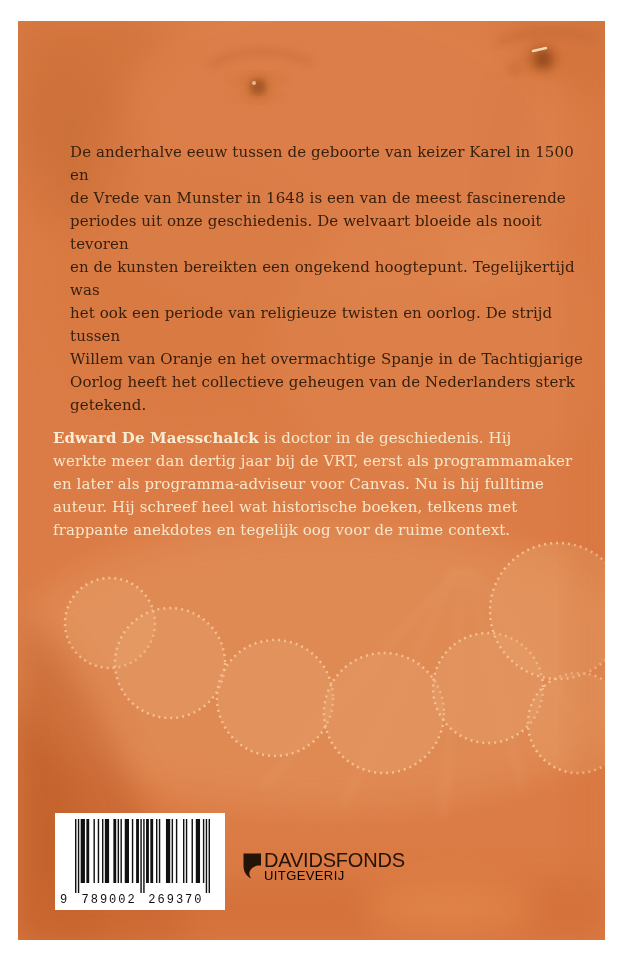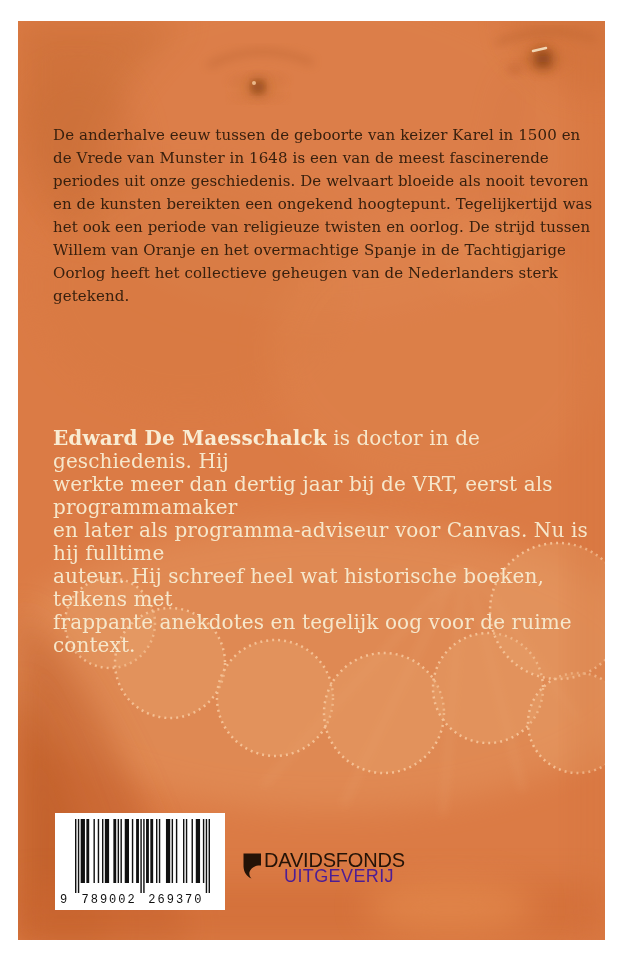--- a/index.html
+++ b/index.html
@@ -3,36 +3,36 @@
 <meta charset="utf-8">
 <style>
   html,body{margin:0;padding:0;background:#ffffff;}
   .page{position:relative;width:624px;height:960px;background:#ffffff;overflow:hidden;
         font-family:"DejaVu Serif","Liberation Serif",serif;}
   .cover{position:absolute;left:18px;top:21px;width:587px;height:919px;background:#db7b45;overflow:hidden;}
   .art{position:absolute;left:0;top:0;width:587px;height:919px;display:block;}
 
   .synopsis{position:absolute;left:35px;top:80px;width:552px;white-space:pre-line;
             font-size:15px;line-height:23px;color:#38200e;letter-spacing:.1px;}
-  .synopsis .para{margin:0;}
+  .synopsis .para{margin:17px;}
   .synopsis i{font-style:italic;}
 
   .author{position:absolute;left:35px;top:406px;width:552px;white-space:pre-line;
-          font-size:20px;line-height:23px;color:#f6e7cb;letter-spacing:.1px;}
+          font-size:15px;line-height:23px;color:#f6e7cb;letter-spacing:.1px;}
   .author b{font-weight:700;color:#f9ecd3;}
 
   .barcode{position:absolute;left:37px;top:792px;width:170px;height:97px;background:#ffffff;}
   .barcode svg{display:block;}
 
   .publisher{position:absolute;left:225px;top:831px;display:flex;align-items:flex-start;
              font-family:"Liberation Sans",sans-serif;color:#241307;}
   .pglyph{flex:0 0 auto;margin-top:1px;}
   .pcol{margin-left:2px;}
   .pname{font-size:20px;line-height:17px;font-weight:400;letter-spacing:-.2px;color:#241307;}
-  .psub{font-size:18px;line-height:14px;font-weight:400;letter-spacing:.4px;color:#4c1d95;margin-left:20px;}
+  .psub{font-size:13px;line-height:14px;font-weight:400;letter-spacing:.4px;color:#000000;}
 </style>
 </head>
 <body>
 
 <div class="page">
   <div class="cover">
 
     <svg class="art" viewBox="0 0 587 919" preserveAspectRatio="none" aria-hidden="true">
       <defs>
         <filter id="b1" x="-60%" y="-60%" width="220%" height="220%">

